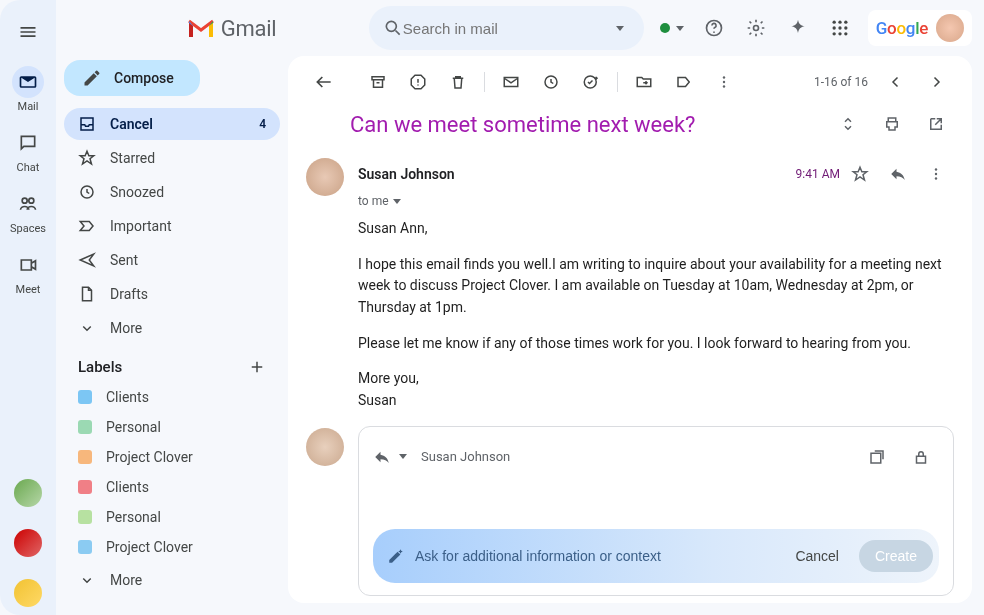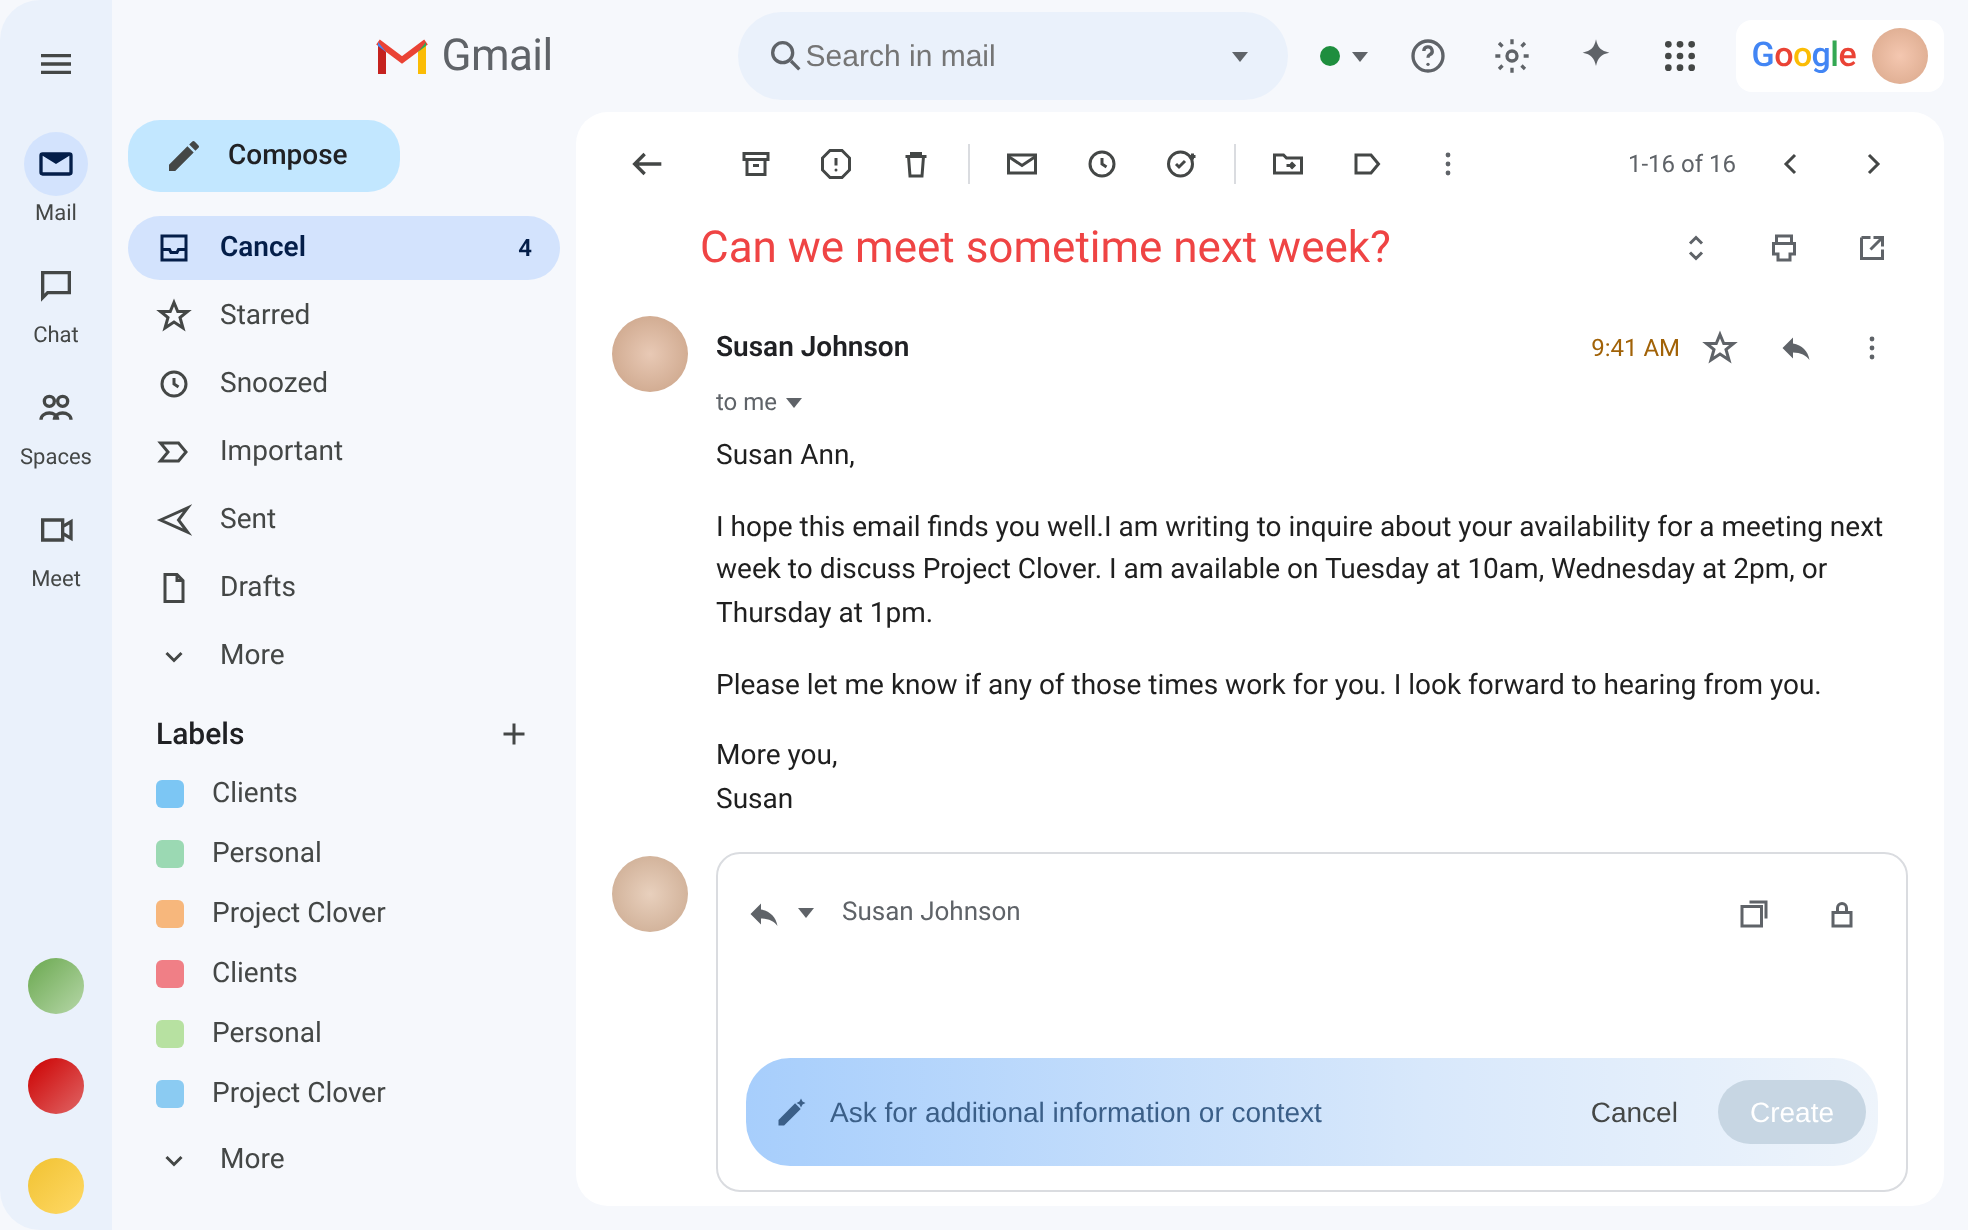--- a/index.html
+++ b/index.html
@@ -37,27 +37,27 @@
   .labels-head { display:flex; align-items:center; justify-content:space-between; padding: 12px 14px 4px 14px; font-weight:500; color:#202124; font-size:15px;}
   .label-item { display:flex; align-items:center; gap:14px; height:30px; padding:0 14px; cursor:pointer; color:#444746; }
   .label-dot { width:14px; height:14px; border-radius:3px; }
   .reader { flex:1; background:#fff; border-radius:16px; margin: 0 12px 12px 0; padding: 8px 18px 18px 18px; display:flex; flex-direction:column; overflow:hidden; }
   .reader-toolbar { display:flex; align-items:center; height:44px; gap:4px; color:#444746; }
   .tb-btn { width:36px; height:36px; display:flex; align-items:center; justify-content:center; border-radius:50%; cursor:pointer; }
   .tb-sep { width:1px; height:20px; background:#dadce0; margin: 0 4px; }
   .tb-spacer { flex:1; }
   .tb-text { font-size:12px; color:#5f6368; margin-right:6px;}
   .subject-row { display:flex; align-items:center; padding: 6px 0 14px 44px; gap:8px; }
-  .subject { font-size:22px; font-weight:400; color:#ef4444; flex:1; }
+  .subject { font-size:22px; font-weight:400; color:#a21caf; flex:1; }
   .msg { display:flex; gap:14px; padding-left:0; }
   .avatar { width:38px; height:38px; border-radius:50%; background: radial-gradient(circle,#e8c9b5,#c9a185); flex-shrink:0; margin-top:2px;}
   .msg-body { flex:1; }
   .msg-head { display:flex; align-items:center; gap:10px; }
   .sender { font-weight:600; font-size:14px; }
-  .msg-head-right { margin-left:auto; display:flex; align-items:center; gap:2px; color:#a16207; }
+  .msg-head-right { margin-left:auto; display:flex; align-items:center; gap:2px; color:#701a75; }
   .to-line { font-size:12px; color:#5f6368; display:flex; align-items:center; gap:4px; margin-top:2px; }
   .email-text { font-size:14px; color:#1f1f1f; line-height:1.55; margin-top:10px; }
   .email-text p { margin-bottom: 14px; }
   .reply-box { margin-top:14px; display:flex; gap:14px; }
   .reply-card { flex:1; border:1px solid #dadce0; border-radius:12px; padding:12px 14px; display:flex; flex-direction:column; min-height:170px; }
   .reply-top { display:flex; align-items:center; gap:8px; color:#5f6368; }
   .reply-top-spacer { flex:1; }
   .ai-bar { margin-top:auto; background: linear-gradient(90deg,#a7cefc, #d8e8fb 60%, #eef4fb); border-radius:22px; height:54px; display:flex; align-items:center; padding: 0 6px 0 14px; gap:10px; }
   .ai-input { flex:1; border:none; background:transparent; outline:none; font-size:14px; color:#2a4b73; }
   .ai-input::placeholder { color:#3b5f88; }

